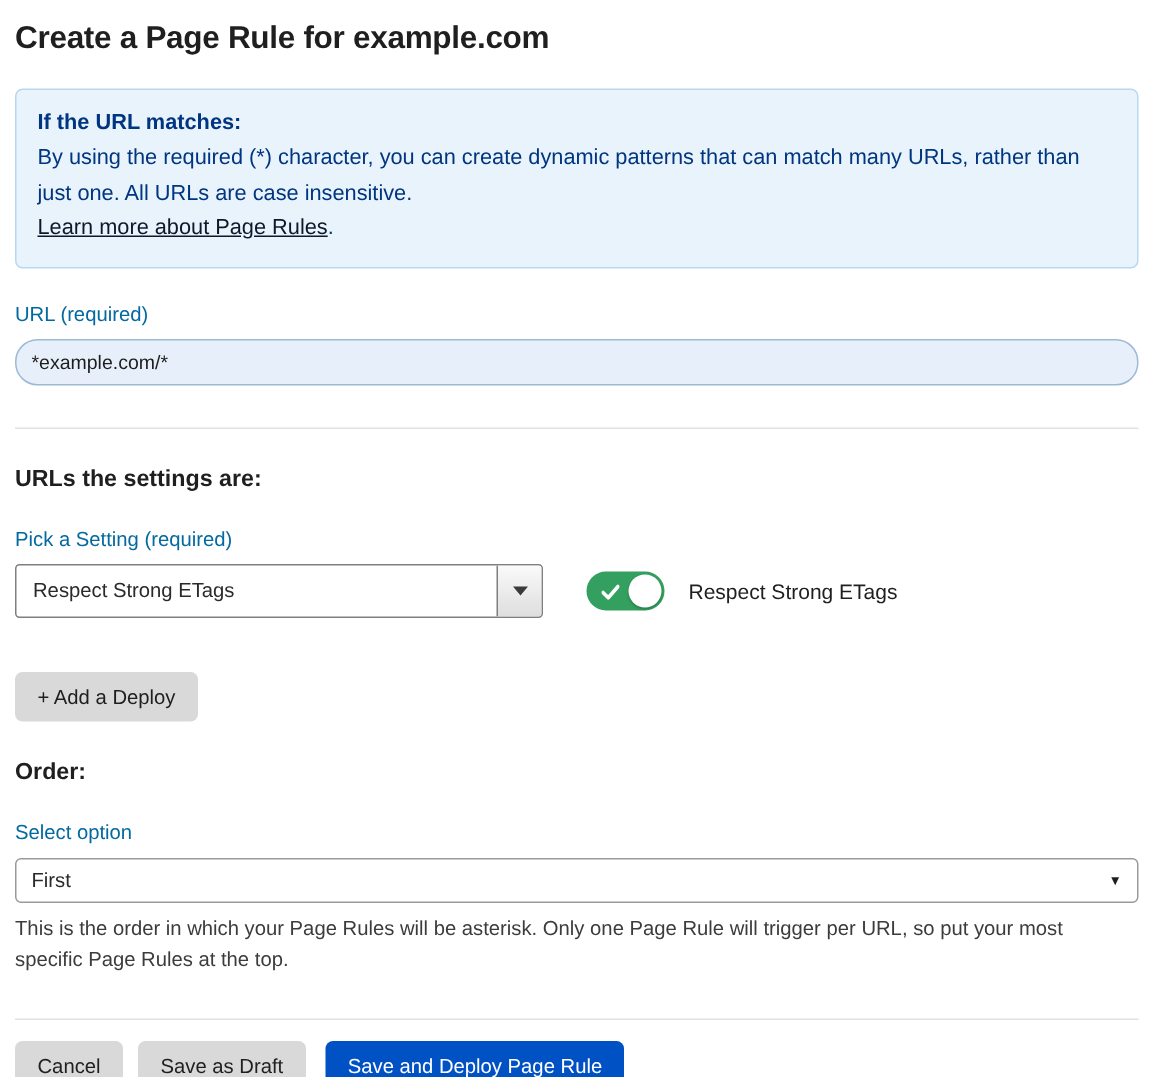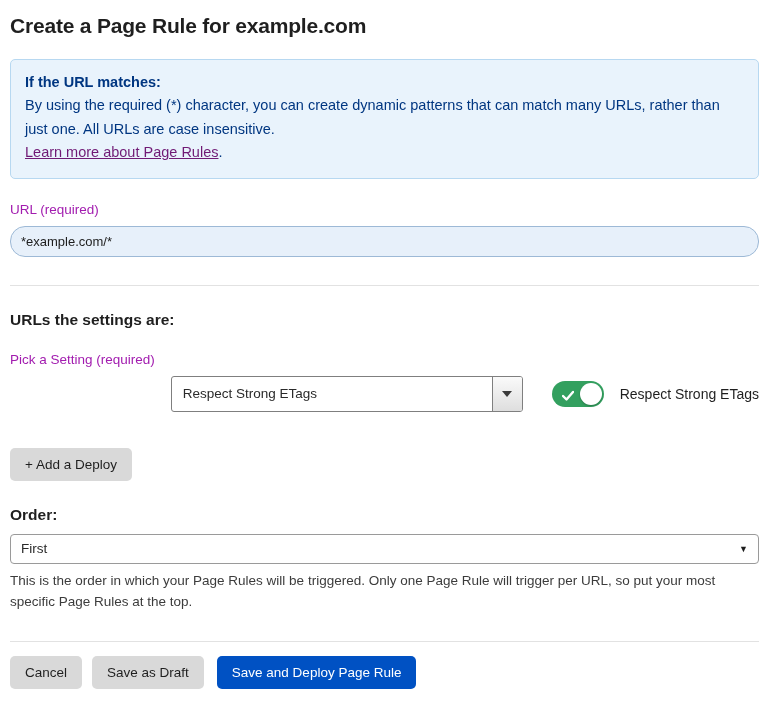--- a/index.html
+++ b/index.html
@@ -29,28 +29,28 @@
     background: #e9f3fc;
     border: 1px solid #b7d8f1;
     border-radius: 5px;
     padding: 11px 14px 13px 14px;
     color: #003681;
     font-size: 14.5px;
     line-height: 1.62;
   }
   .info-heading { font-weight: 700; }
   .info-body { max-width: 700px; }
-  .info-link { color: #701a75; text-decoration: underline; cursor: pointer; }
+  .info-link { color: #0f172a; text-decoration: underline; cursor: pointer; }
   .info-period { color: #003681; }
   
   .field-label {
     display: block;
     margin-top: 23px;
     font-size: 13.5px;
-    color: #a21caf;
+    color: #0369a1;
   }
   .url-input {
     display: block;
     margin-top: 9px;
     width: 100%;
     height: 31px;
     background: #e7f0fa;
     border: 1px solid #9db9d6;
     border-radius: 15px;
     padding: 0 10px;
@@ -68,21 +68,20 @@
     font-size: 15.5px;
     font-weight: 700;
     color: #1f1f1f;
     margin: 25px 0 0 0;
   }
   
   .setting-row {
     display: flex;
     align-items: center;
     margin-top: 9px;
-    justify-content: flex-end;
   }
   .setting-select {
     width: 352px;
     height: 36px;
     border: 1px solid #7f7f7f;
     border-radius: 3px;
     background: #ffffff;
     display: flex;
     align-items: stretch;
     justify-content: space-between;
@@ -239,27 +238,28 @@
         <span class="toggle-knob"></span>
       </div>
       <span class="toggle-label">Respect Strong ETags</span>
     </div>
   </div>
 
   <button class="btn gray add-setting">+ Add a Deploy</button>
 
   <h2 class="section-heading">Order:</h2>
 
+  <label class="field-label">Select option</label>
 
   <div class="order-select">
     <span>First</span>
     <span class="order-arrow">▼</span>
   </div>
 
-  <p class="help-text">This is the order in which your Page Rules will be triggered. Only one Page Rule will trigger per URL, so put your most specific Page Rules at the top.</p>
+  <p class="help-text">This is the order in which your Page Rules will be asterisk. Only one Page Rule will trigger per URL, so put your most specific Page Rules at the top.</p>
 
   <hr class="divider footer-divider">
 
   <div class="footer">
     <button class="btn gray">Cancel</button>
     <button class="btn gray">Save as Draft</button>
     <button class="btn primary">Save and Deploy Page Rule</button>
   </div>
 
 </div>

